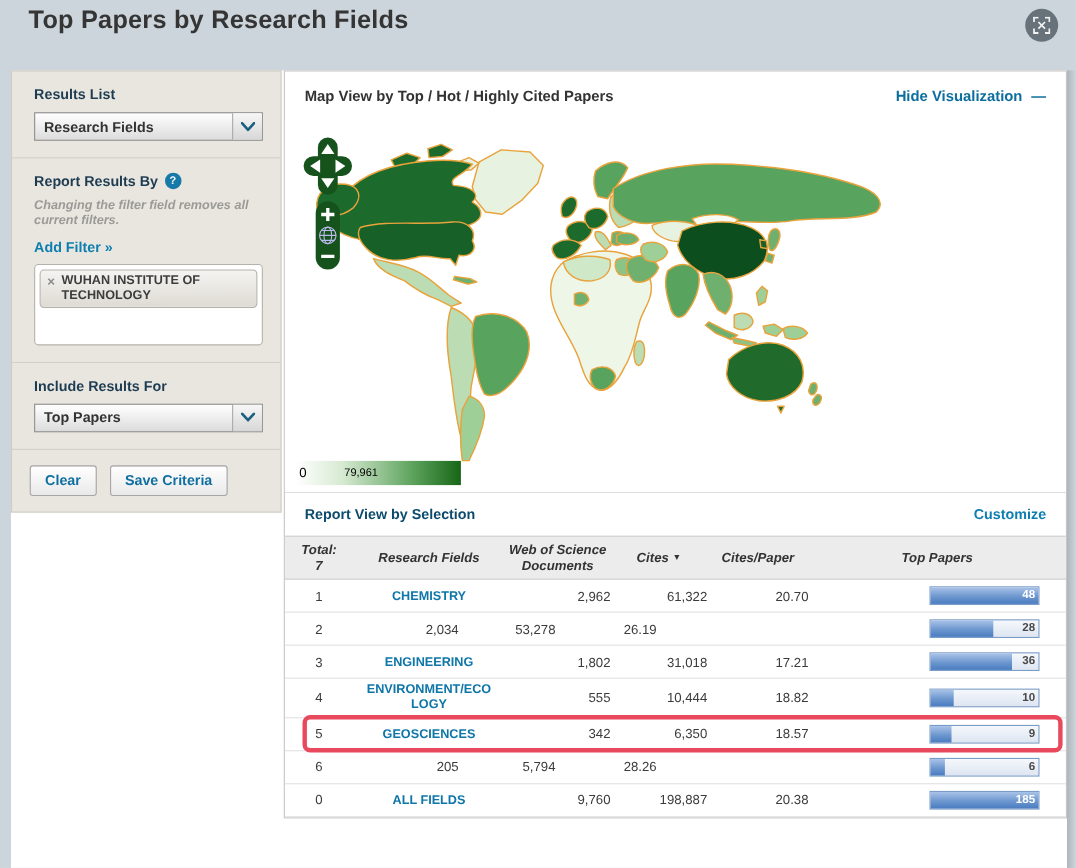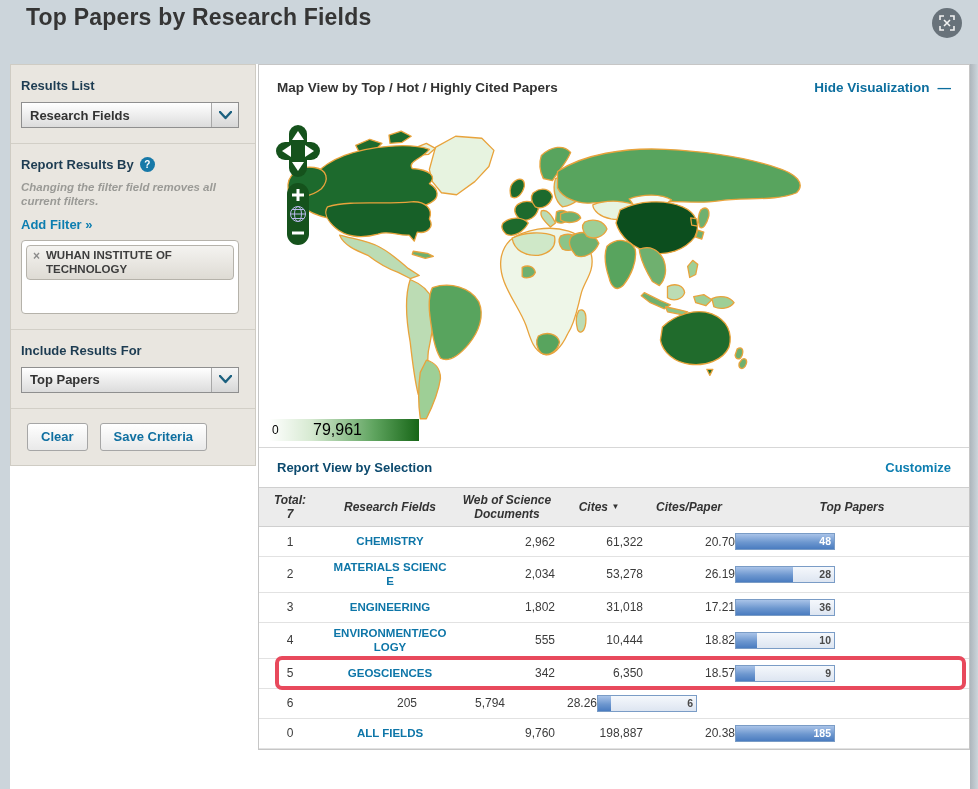--- a/index.html
+++ b/index.html
@@ -14,21 +14,21 @@
     justify-content:center; cursor:pointer; }
 
   
   .content { position:absolute; top:64px; left:10px; right:8px; bottom:0;
     background:#ffffff; display:flex; align-items:flex-start; }
   .edge-shadow { position:absolute; top:64px; right:0; width:8px; bottom:0;
     background:linear-gradient(90deg,#aeb6bc,#ccd5db); }
 
   
   .sidebar { width:246px; background:#e9e6e0; border:1px solid #cfccc4; flex:none; }
-  .sb-sec { padding:13px 16px 15px 10px; border-bottom:1px solid #d2cfc7; }
+  .sb-sec { padding:13px 16px 15px 20px; border-bottom:1px solid #d2cfc7; }
   .sb-sec:last-child { border-bottom:none; }
   .sb-label { font-size:13px; font-weight:bold; color:#1d3c52; margin-bottom:9px; }
   .dropdown { display:flex; align-items:stretch; height:26px; border:1px solid #8f8f8f;
     background:linear-gradient(#ffffff,#dcdcdc); cursor:pointer; }
   .dropdown .dd-text { flex:1; font-size:13px; font-weight:bold; color:#333;
     display:flex; align-items:center; padding-left:8px; }
   .dropdown .dd-arrow { width:27px; border-left:1px solid #a8a8a8; display:flex;
     align-items:center; justify-content:center; background:linear-gradient(#f7f7f7,#d7d7d7); }
   .filter-head { display:flex; align-items:center; gap:6px; margin-bottom:8px; }
   .filter-head .sb-label { margin-bottom:0; }
@@ -56,40 +56,40 @@
   .hide-link { display:flex; align-items:center; gap:8px; cursor:pointer; }
   .hide-link span { font-size:13.5px; font-weight:bold; color:#0c6e9e; }
 
   .map-wrap { position:relative; height:338px; background:#fff; }
   .map-svg { position:absolute; left:0; top:0; }
   .map-controls { position:absolute; left:16px; top:12px; }
   .scale-bar { position:absolute; left:10px; bottom:6px; width:150px; height:22px;
     background:linear-gradient(90deg,#ffffff,#d7ead2 28%,#5fa45f 70%,#176617);
     display:flex; align-items:center; }
   .scale-min { position:absolute; left:3px; font-size:12px; color:#000; }
-  .scale-max { position:absolute; left:44px; font-size:16px; color:#000; }
+  .scale-max { position:absolute; left:44px; font-size:10px; color:#000; }
 
   
   .report-header { border-top:1px solid #d7d7d7; height:40px; display:flex;
     align-items:center; justify-content:space-between; padding:0 18px; }
   .report-title { font-size:13px; font-weight:bold; color:#0c4a6e; }
   .customize { font-size:13px; font-weight:bold; color:#0d7eb0; cursor:pointer; }
 
   .thead { display:flex; align-items:center; background:#ececec; border-top:1px solid #cfcfcf;
     border-bottom:1px solid #cfcfcf; min-height:40px;font-style:italic; }
   .thead .hc { font-size:12px; font-weight:bold; color:#333; text-align:center; line-height:1.2; }
   .trow { position:relative; display:flex; align-items:center; border-bottom:1px solid #e2e2e2;
     min-height:30px; padding:3px 0; }
   .c { font-size:12px; color:#3b3b3b; }
   .col-rank { width:62px; text-align:center; flex:none; }
   .col-field { width:138px; flex:none;text-align:center; }
   .col-docs { width:96px; text-align:right; flex:none; }
   .col-cites { width:88px; text-align:right; flex:none; }
   .col-cpp { width:92px; text-align:right; flex:none; }
-  .col-top { flex:1; display:flex; padding-right:12px; }
+  .col-top { flex:1; display:flex; justify-content:flex-end; padding-right:24px; }
   .thead .col-top { justify-content:center; padding-right:0; }
   .field-link { font-size:11.5px; font-weight:bold; color:#0e76a8; text-decoration:none;
     cursor:pointer; line-height:1.25; display:inline-block; width:120px; word-break:break-all; }
   .cites-sort { color:#4d8fbf; cursor:pointer; }
   .cites-sort .tri { font-size:8px; vertical-align:2px; }
 
   .bar { position:relative; width:100px; height:17px; border:1px solid #7a9cc6;
     background:linear-gradient(#f5f8fc,#dde5f1); }
   .bar .fill { position:absolute; left:0; top:0; bottom:0;
     background:linear-gradient(#a9c3e8,#6d97cf 55%,#4a7cc0); }
@@ -306,21 +306,20 @@
     <div class="c col-cpp">20.70</div>
     <div class="c col-top">
       <div class="bar">
         <div class="fill" style="width: 100%;"></div>
         <span class="bval inbar">48</span>
       </div>
     </div>
   </div>
         <div class="trow">
     <div class="c col-rank">2</div>
-    <div class="c col-field"><a class="field-link">MATERIALS SCIENCE</a></div>
     <div class="c col-docs">2,034</div>
     <div class="c col-cites">53,278</div>
     <div class="c col-cpp">26.19</div>
     <div class="c col-top">
       <div class="bar">
         <div class="fill" style="width: 58%;"></div>
         <span class="bval">28</span>
       </div>
     </div>
   </div>

